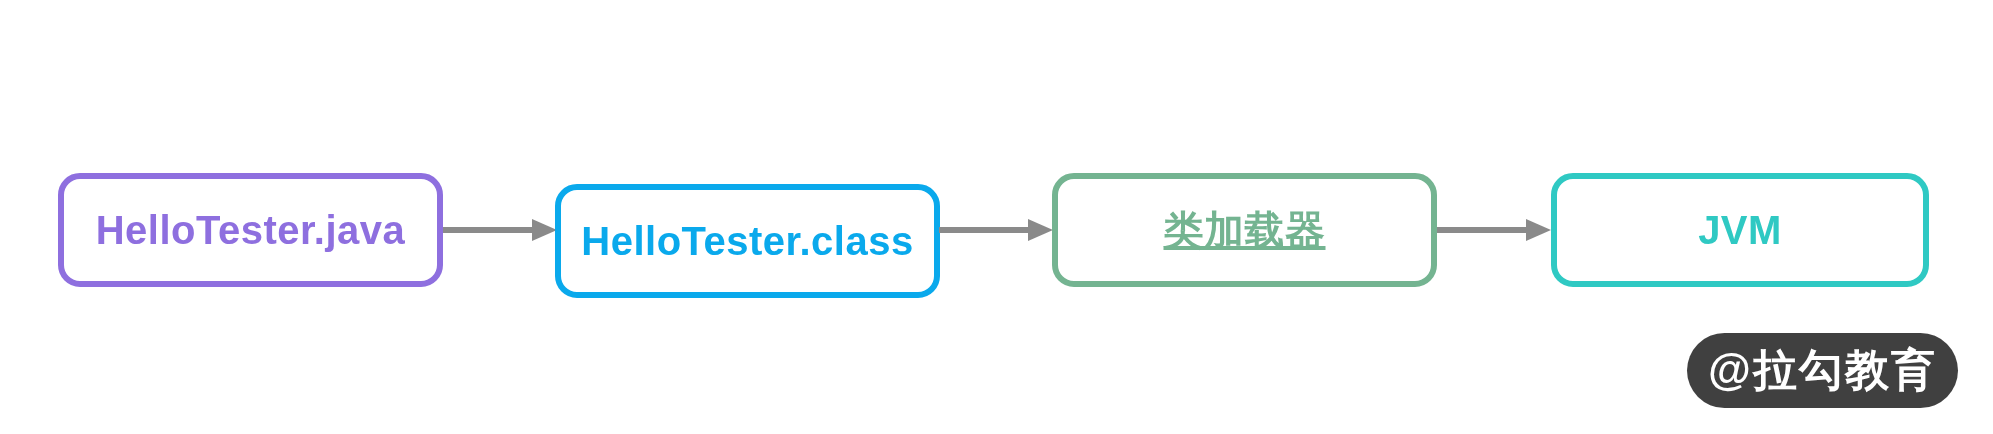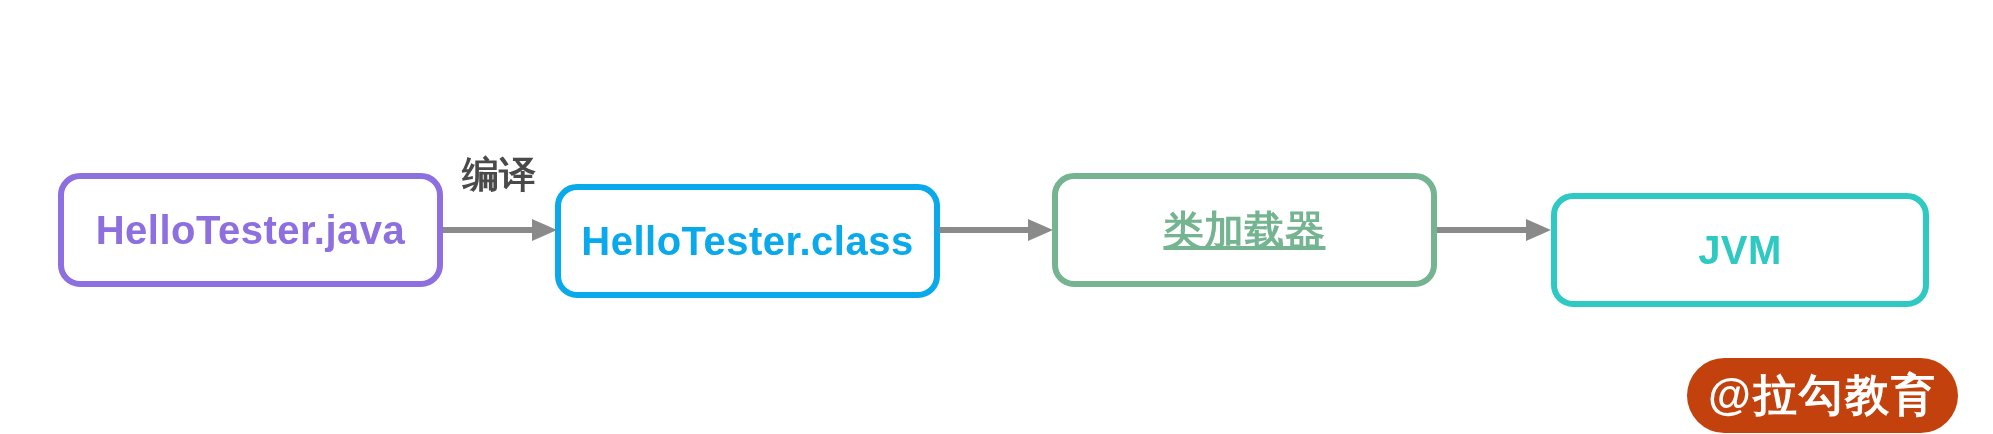--- a/index.html
+++ b/index.html
@@ -28,21 +28,21 @@
   .node .node-label {
     font-size: 40px;
     font-weight: bold;
     letter-spacing: 0.5px;
     white-space: nowrap;
     text-align: center;
   }
   .node-1 { left: 58px;   width: 385px; }
   .node-2 { left: 555px;  width: 385px; }
   .node-3 { left: 1052px; width: 385px; }
-  .node-4 { left: 1551px; width: 378px; margin-top: 20px; }
+  .node-4 { left: 1551px; width: 378px; }
 
   .edge {
     position: absolute;
     top: 219px;
     height: 22px;
   }
   .edge-1 { left: 443px;  width: 114px; }
   .edge-2 { left: 939px;  width: 114px; }
   .edge-3 { left: 1437px; width: 114px; }
   .edge .edge-line {
@@ -101,21 +101,20 @@
 
   <div class="node node-1" style="border-color: rgb(142, 111, 223); color: rgb(142, 111, 223);">
     <span class="node-label">HelloTester.java</span>
   </div>
 
   <div class="edge edge-1">
     <div class="edge-line" style="background-color: rgb(138, 138, 138);"></div>
     <div class="edge-head" style="border-left-color: rgb(138, 138, 138);"></div>
   </div>
 
-  <div class="edge-label" style="color: rgb(74, 74, 74);">编译</div>
 
   <div class="node node-2" style="border-color: rgb(10, 169, 236); color: rgb(10, 169, 236); margin-top: 11px;">
     <span class="node-label">HelloTester.class</span>
   </div>
 
   <div class="edge edge-2">
     <div class="edge-line" style="background-color: rgb(138, 138, 138);"></div>
     <div class="edge-head" style="border-left-color: rgb(138, 138, 138);"></div>
   </div>
 
@@ -125,15 +124,15 @@
 
   <div class="edge edge-3">
     <div class="edge-line" style="background-color: rgb(138, 138, 138);"></div>
     <div class="edge-head" style="border-left-color: rgb(138, 138, 138);"></div>
   </div>
 
   <div class="node node-4" style="border-color: rgb(47, 201, 195); color: rgb(47, 201, 195);">
     <span class="node-label">JVM</span>
   </div>
 
-  <div class="watermark" style="background-color: #c2410c; color: rgb(255, 255, 255); margin-top: 25px;">@拉勾教育</div>
+  <div class="watermark" style="background-color: #404040; color: rgb(255, 255, 255);">@拉勾教育</div>
 
 </div>
 
 </body></html>

